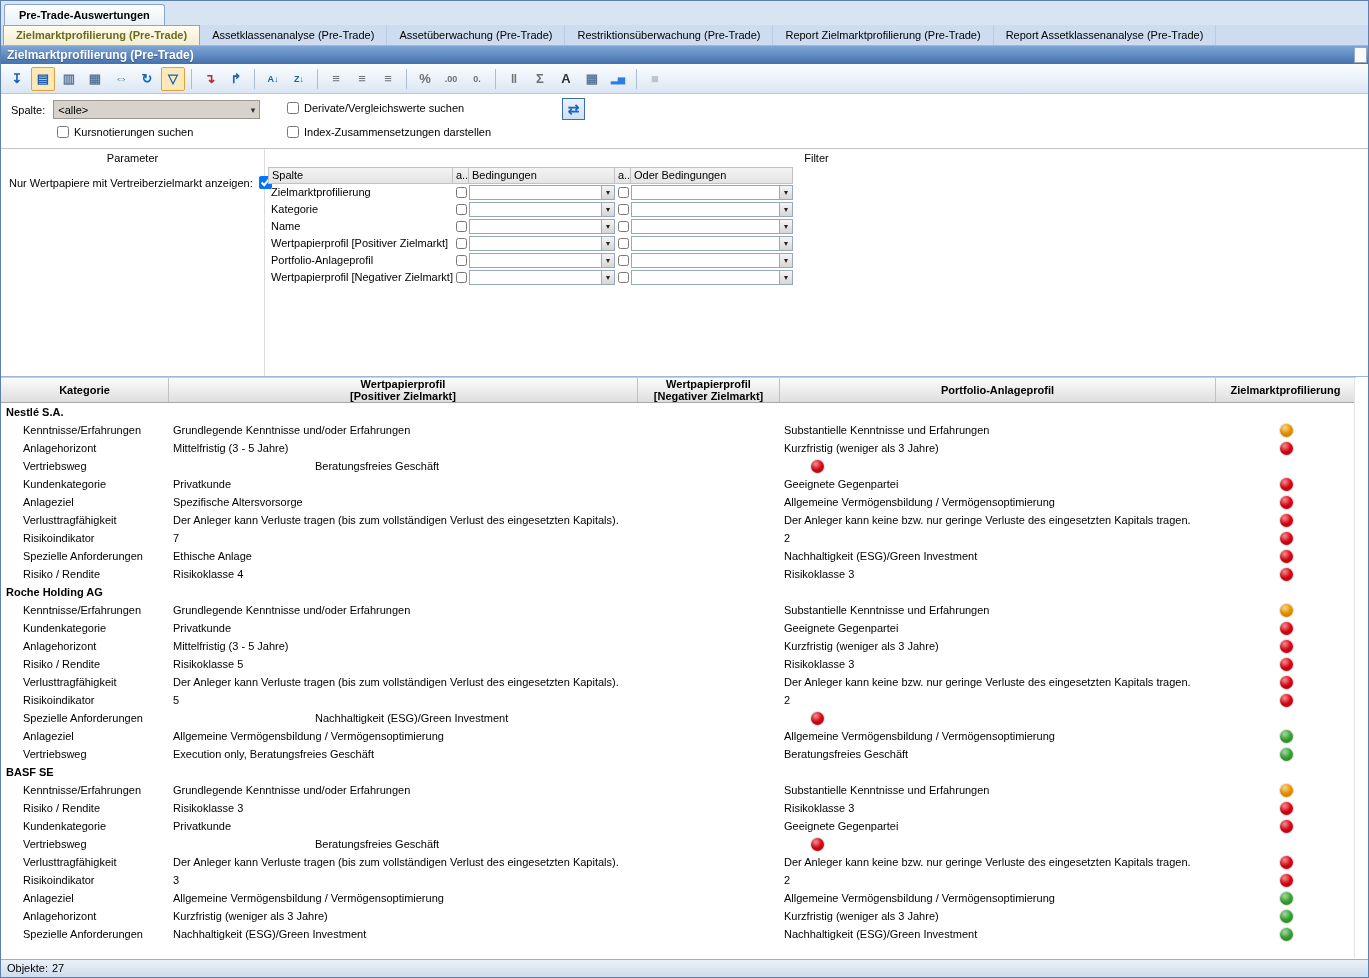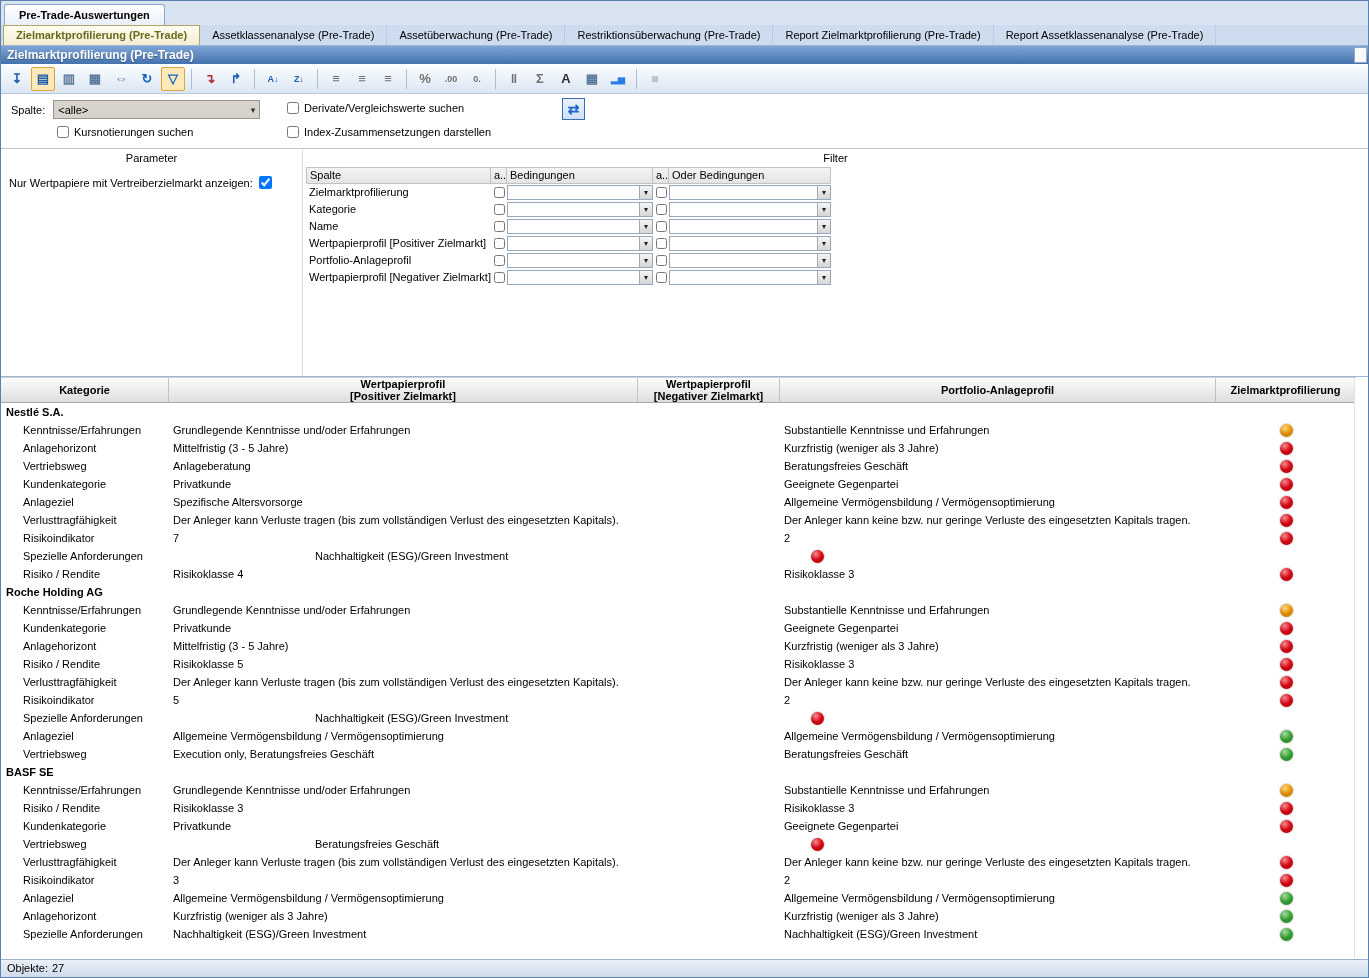--- a/index.html
+++ b/index.html
@@ -42,21 +42,21 @@
   .cb-row{display:flex;align-items:center;gap:5px;position:absolute;white-space:nowrap}
   .cb-row input{width:12px;height:12px;margin:0}
   .pos-kurs{left:56px;top:32px}
   .pos-derivate{left:286px;top:8px}
   .pos-index{left:286px;top:32px}
   .refresh-btn{position:absolute;left:561px;top:4px;width:23px;height:22px;display:flex;align-items:center;justify-content:center;
     background:linear-gradient(#eaf2fc,#cfe0f4);border:1px solid #3a6db4;color:#1a64c8;font-size:14px;font-weight:bold;cursor:default}
 
   
   .param-filter{height:228px;flex:0 0 auto;background:#fff;border-bottom:1px solid #9db8d6;display:flex}
-  .param-panel{width:302px;flex:0 0 auto;border-right:1px solid #dcdcdc;position:relative}
+  .param-panel{width:264px;flex:0 0 auto;border-right:1px solid #dcdcdc;position:relative}
   .filter-panel{flex:1;position:relative}
   .panel-header{text-align:center;font-size:11px;padding-top:3px}
   .param-content{position:absolute;left:8px;top:27px;display:flex;align-items:center;gap:6px;white-space:nowrap}
   .param-content input{width:13px;height:13px;margin:0}
 
   .filter-table{position:absolute;left:3px;top:18px}
   .ft-row{display:flex;height:17px;align-items:stretch}
   .ft-head .ft-cell{background:linear-gradient(#f3f3f3,#e4e4e4);border:1px solid #c2c2c2;border-left:none;font-size:11px;
     line-height:15px;padding-left:3px;overflow:hidden;white-space:nowrap}
   .ft-head .ft-cell:first-child{border-left:1px solid #c2c2c2}
@@ -343,21 +343,20 @@
         <div class="cell c0 indent">Anlagehorizont</div>
         <div class="cell c1">Mittelfristig (3 - 5 Jahre)</div>
         <div class="cell c2"></div>
         <div class="cell c3">Kurzfristig (weniger als 3 Jahre)</div>
         <div class="cell c4 center">
           <span class="dot" style="background-color: rgb(227, 6, 19);"></span>
         </div>
       </div>
       <div class="trow">
         <div class="cell c0 indent">Vertriebsweg</div>
-        <div class="cell c1">Anlageberatung</div>
         <div class="cell c2"></div>
         <div class="cell c3">Beratungsfreies Geschäft</div>
         <div class="cell c4 center">
           <span class="dot" style="background-color: rgb(227, 6, 19);"></span>
         </div>
       </div>
       <div class="trow">
         <div class="cell c0 indent">Kundenkategorie</div>
         <div class="cell c1">Privatkunde</div>
         <div class="cell c2"></div>
@@ -388,20 +387,21 @@
         <div class="cell c0 indent">Risikoindikator</div>
         <div class="cell c1">7</div>
         <div class="cell c2"></div>
         <div class="cell c3">2</div>
         <div class="cell c4 center">
           <span class="dot" style="background-color: rgb(227, 6, 19);"></span>
         </div>
       </div>
       <div class="trow">
         <div class="cell c0 indent">Spezielle Anforderungen</div>
+        <div class="cell c1">Ethische Anlage</div>
         <div class="cell c2"></div>
         <div class="cell c3">Nachhaltigkeit (ESG)/Green Investment</div>
         <div class="cell c4 center">
           <span class="dot" style="background-color: rgb(227, 6, 19);"></span>
         </div>
       </div>
       <div class="trow">
         <div class="cell c0 indent">Risiko / Rendite</div>
         <div class="cell c1">Risikoklasse 4</div>
         <div class="cell c2"></div>

